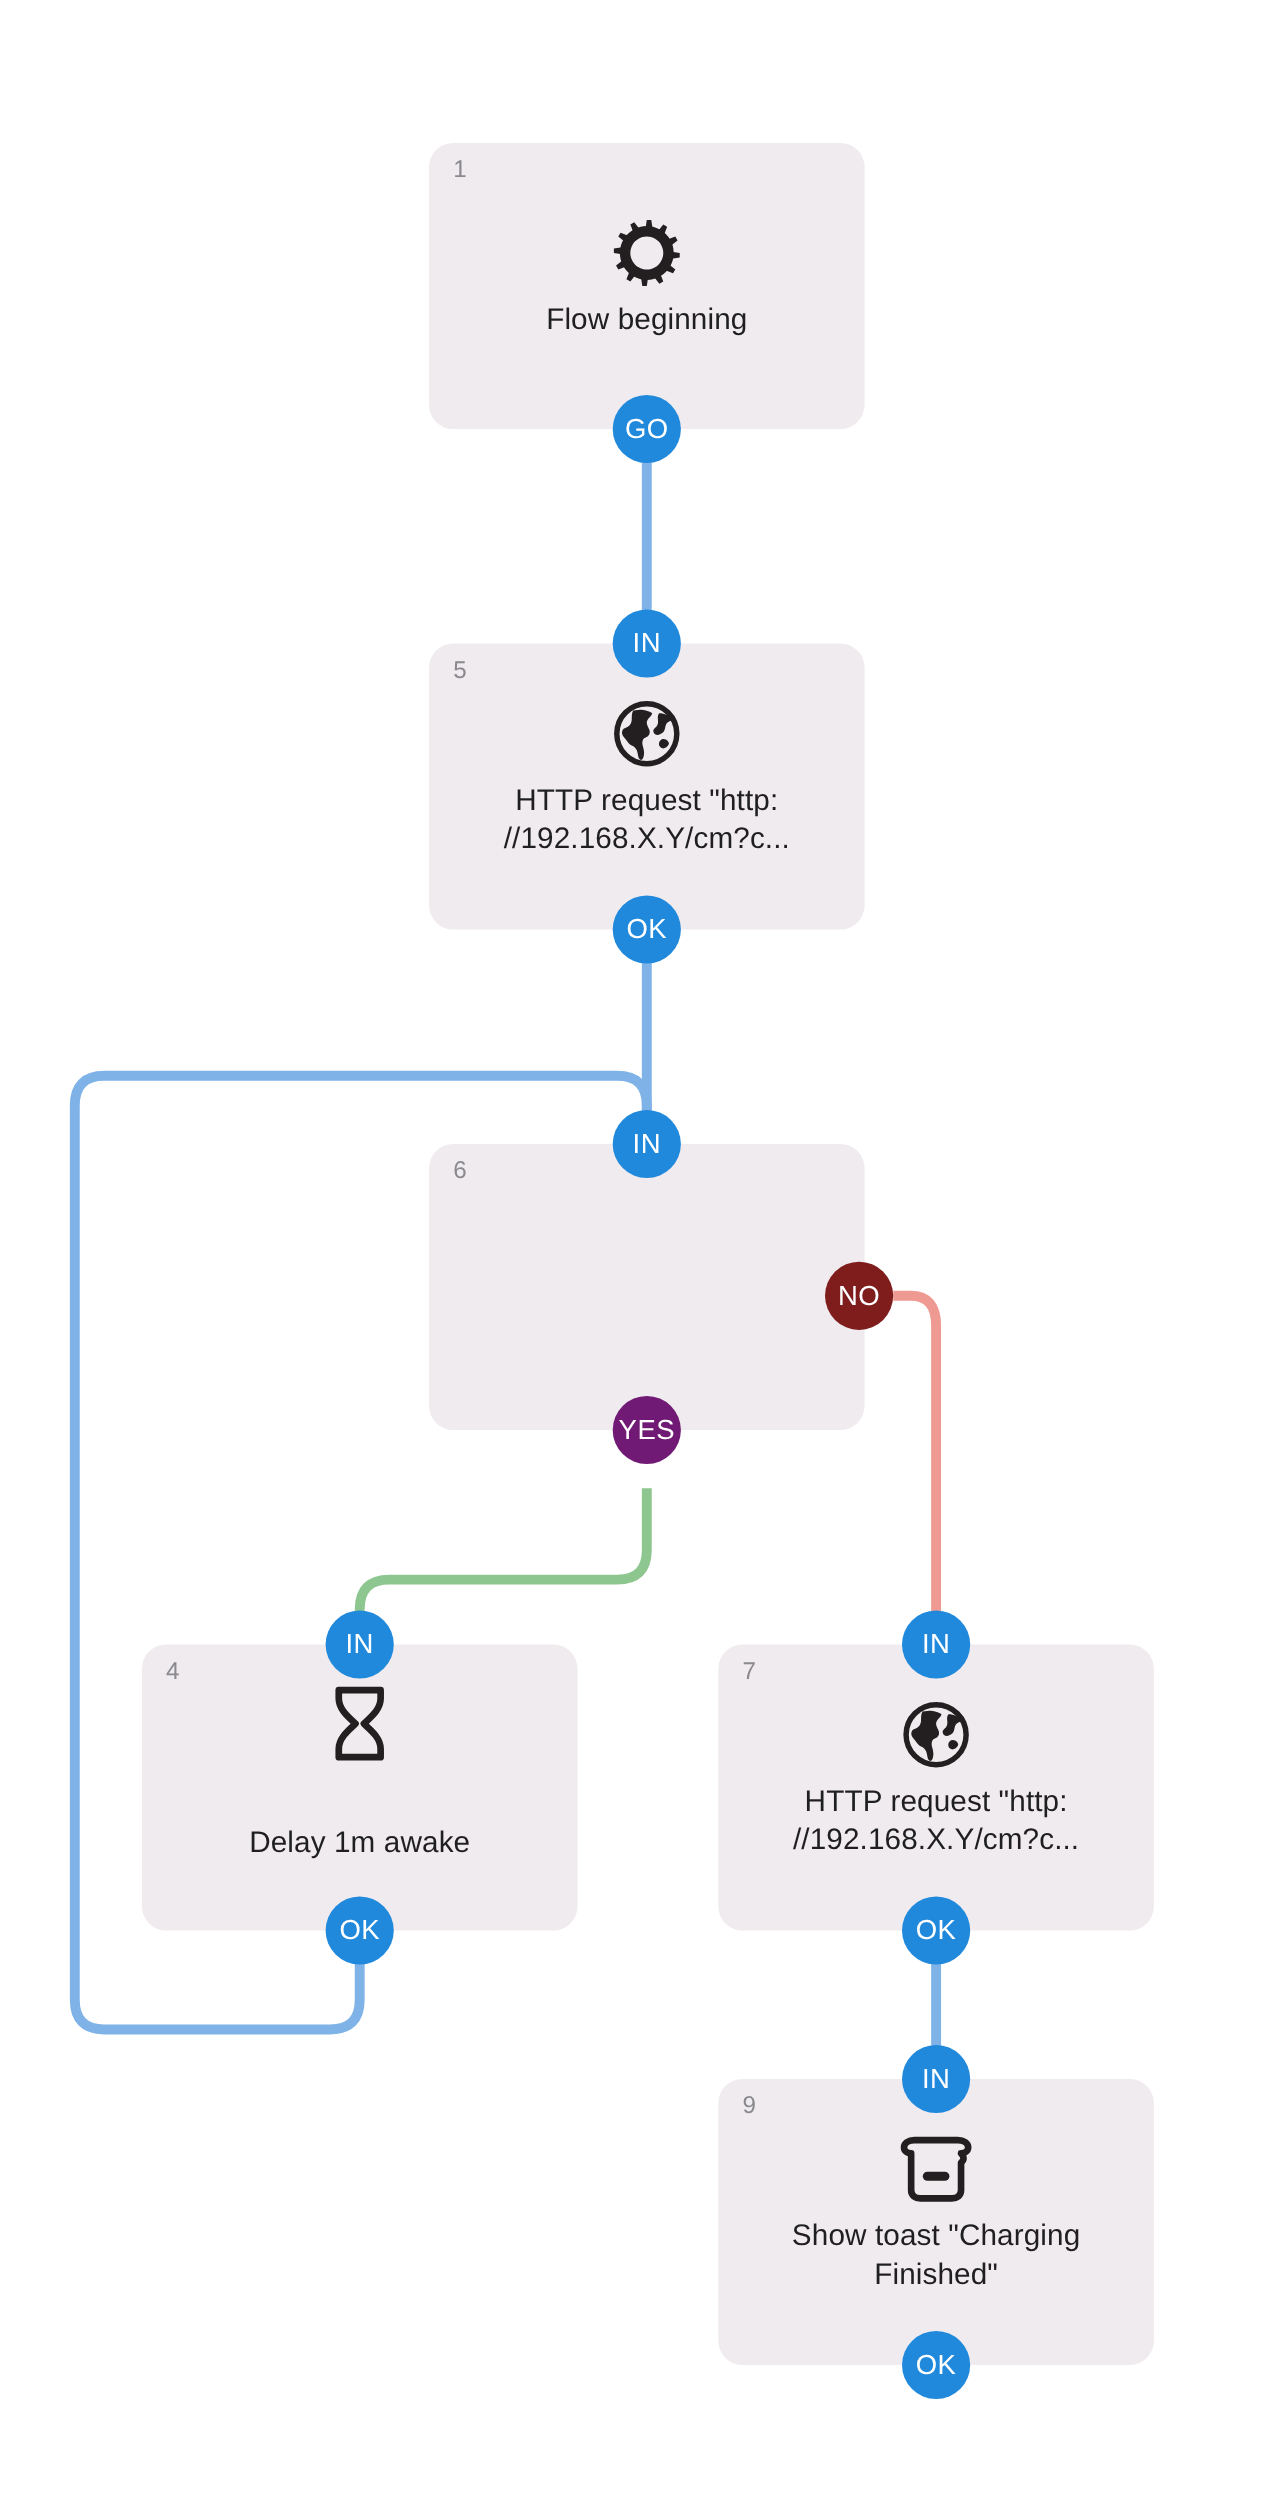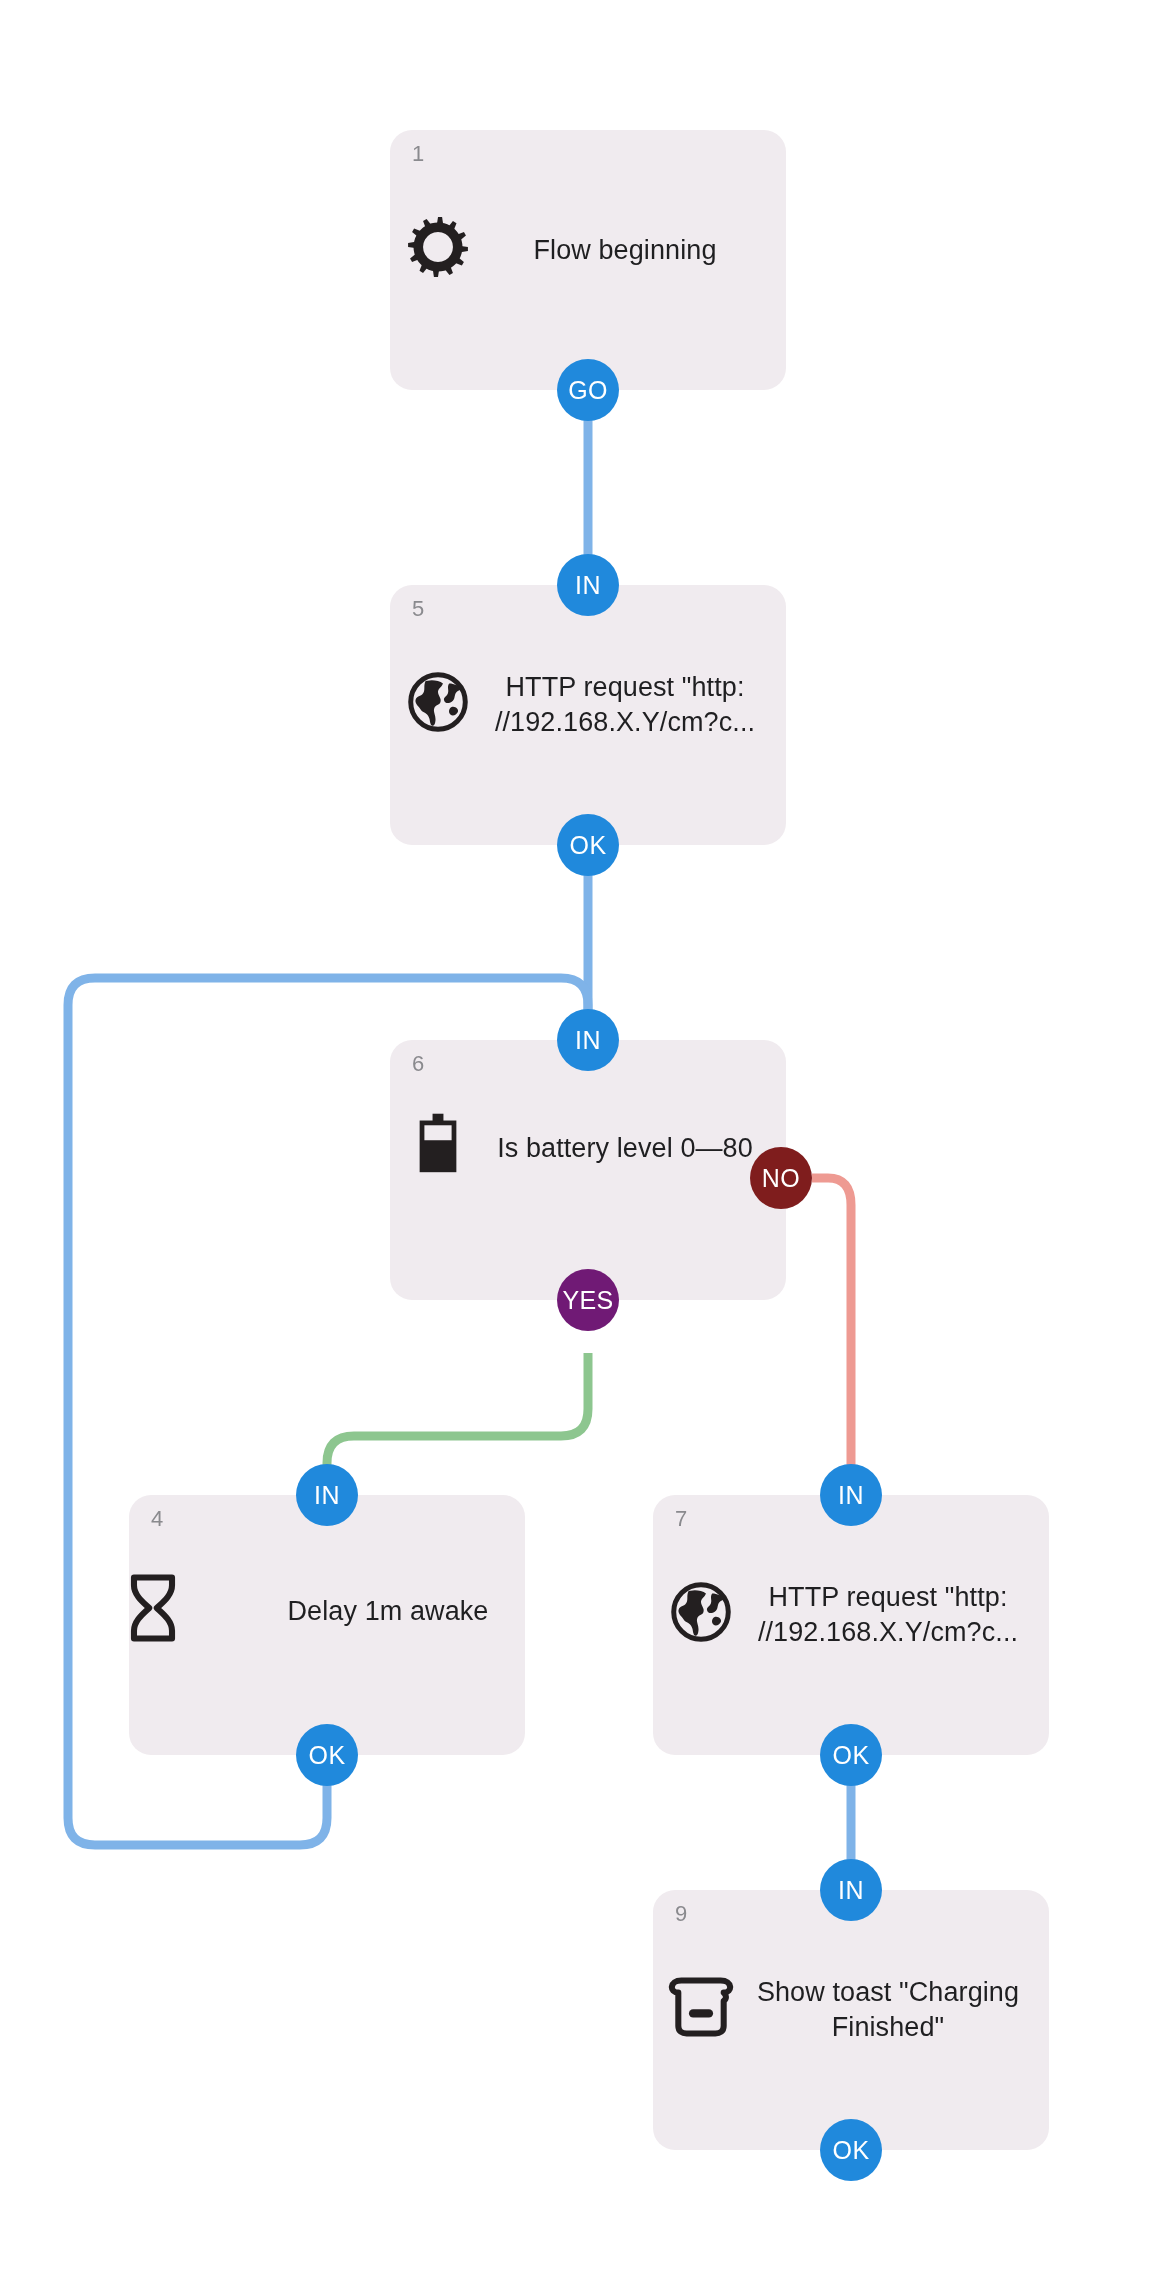--- a/index.html
+++ b/index.html
@@ -45,21 +45,21 @@
   .node-label{
     font-size:27px;
     color:#1f1f21;
     text-align:center;
     line-height:1.28;
     width:300px;
     white-space:pre-line;
     letter-spacing:.1px;
   }
   .node-inner{
-    display:flex;align-items:center;
+    display:flex;flex-direction:column;align-items:center;
     transform:translateY(-10px);
   }
   .port{
     position:absolute;
     width:62px;height:62px;
     border-radius:50%;
     display:flex;align-items:center;justify-content:center;
     color:#ffffff;
     font-size:25px;
     letter-spacing:.4px;
@@ -136,30 +136,20 @@
       </span>
       <span class="node-label">HTTP request "http:
 //192.168.X.Y/cm?c...</span>
     </div>
     <span class="port blue" style="left:167px;top:-31px;">IN</span>
     <span class="port blue" style="left:167px;top:229px;">OK</span>
   </div>
 
   <div class="node" style="left:390px;top:1040px;width:396px;height:260px;">
     <span class="node-index">6</span>
-    <div class="node-inner" style="transform:translateY(-22px);">
-      <span class="node-icon">
-        <svg width="56" height="68" viewBox="0 0 70 100">
-          <rect x="27" y="4" width="16" height="12" fill="#231F20"></rect>
-          <rect x="8" y="14" width="54" height="76" fill="#231F20"></rect>
-          <rect x="15" y="21" width="40" height="22" fill="#F0EBEF"></rect>
-        </svg>
-      </span>
-      <span class="node-label">Is battery level 0—80</span>
-    </div>
     <span class="port blue" style="left:167px;top:-31px;">IN</span>
     <span class="port green" style="left:167px;top:229px;">YES</span>
     <span class="port red" style="left:360px;top:107px;">NO</span>
   </div>
 
   <div class="node" style="left:129px;top:1495px;width:396px;height:260px;">
     <span class="node-index">4</span>
     <div class="node-inner" style="transform:translateY(-14px);gap:48px;">
       <span class="node-icon">
         <svg width="52" height="70" viewBox="0 0 66 92">

